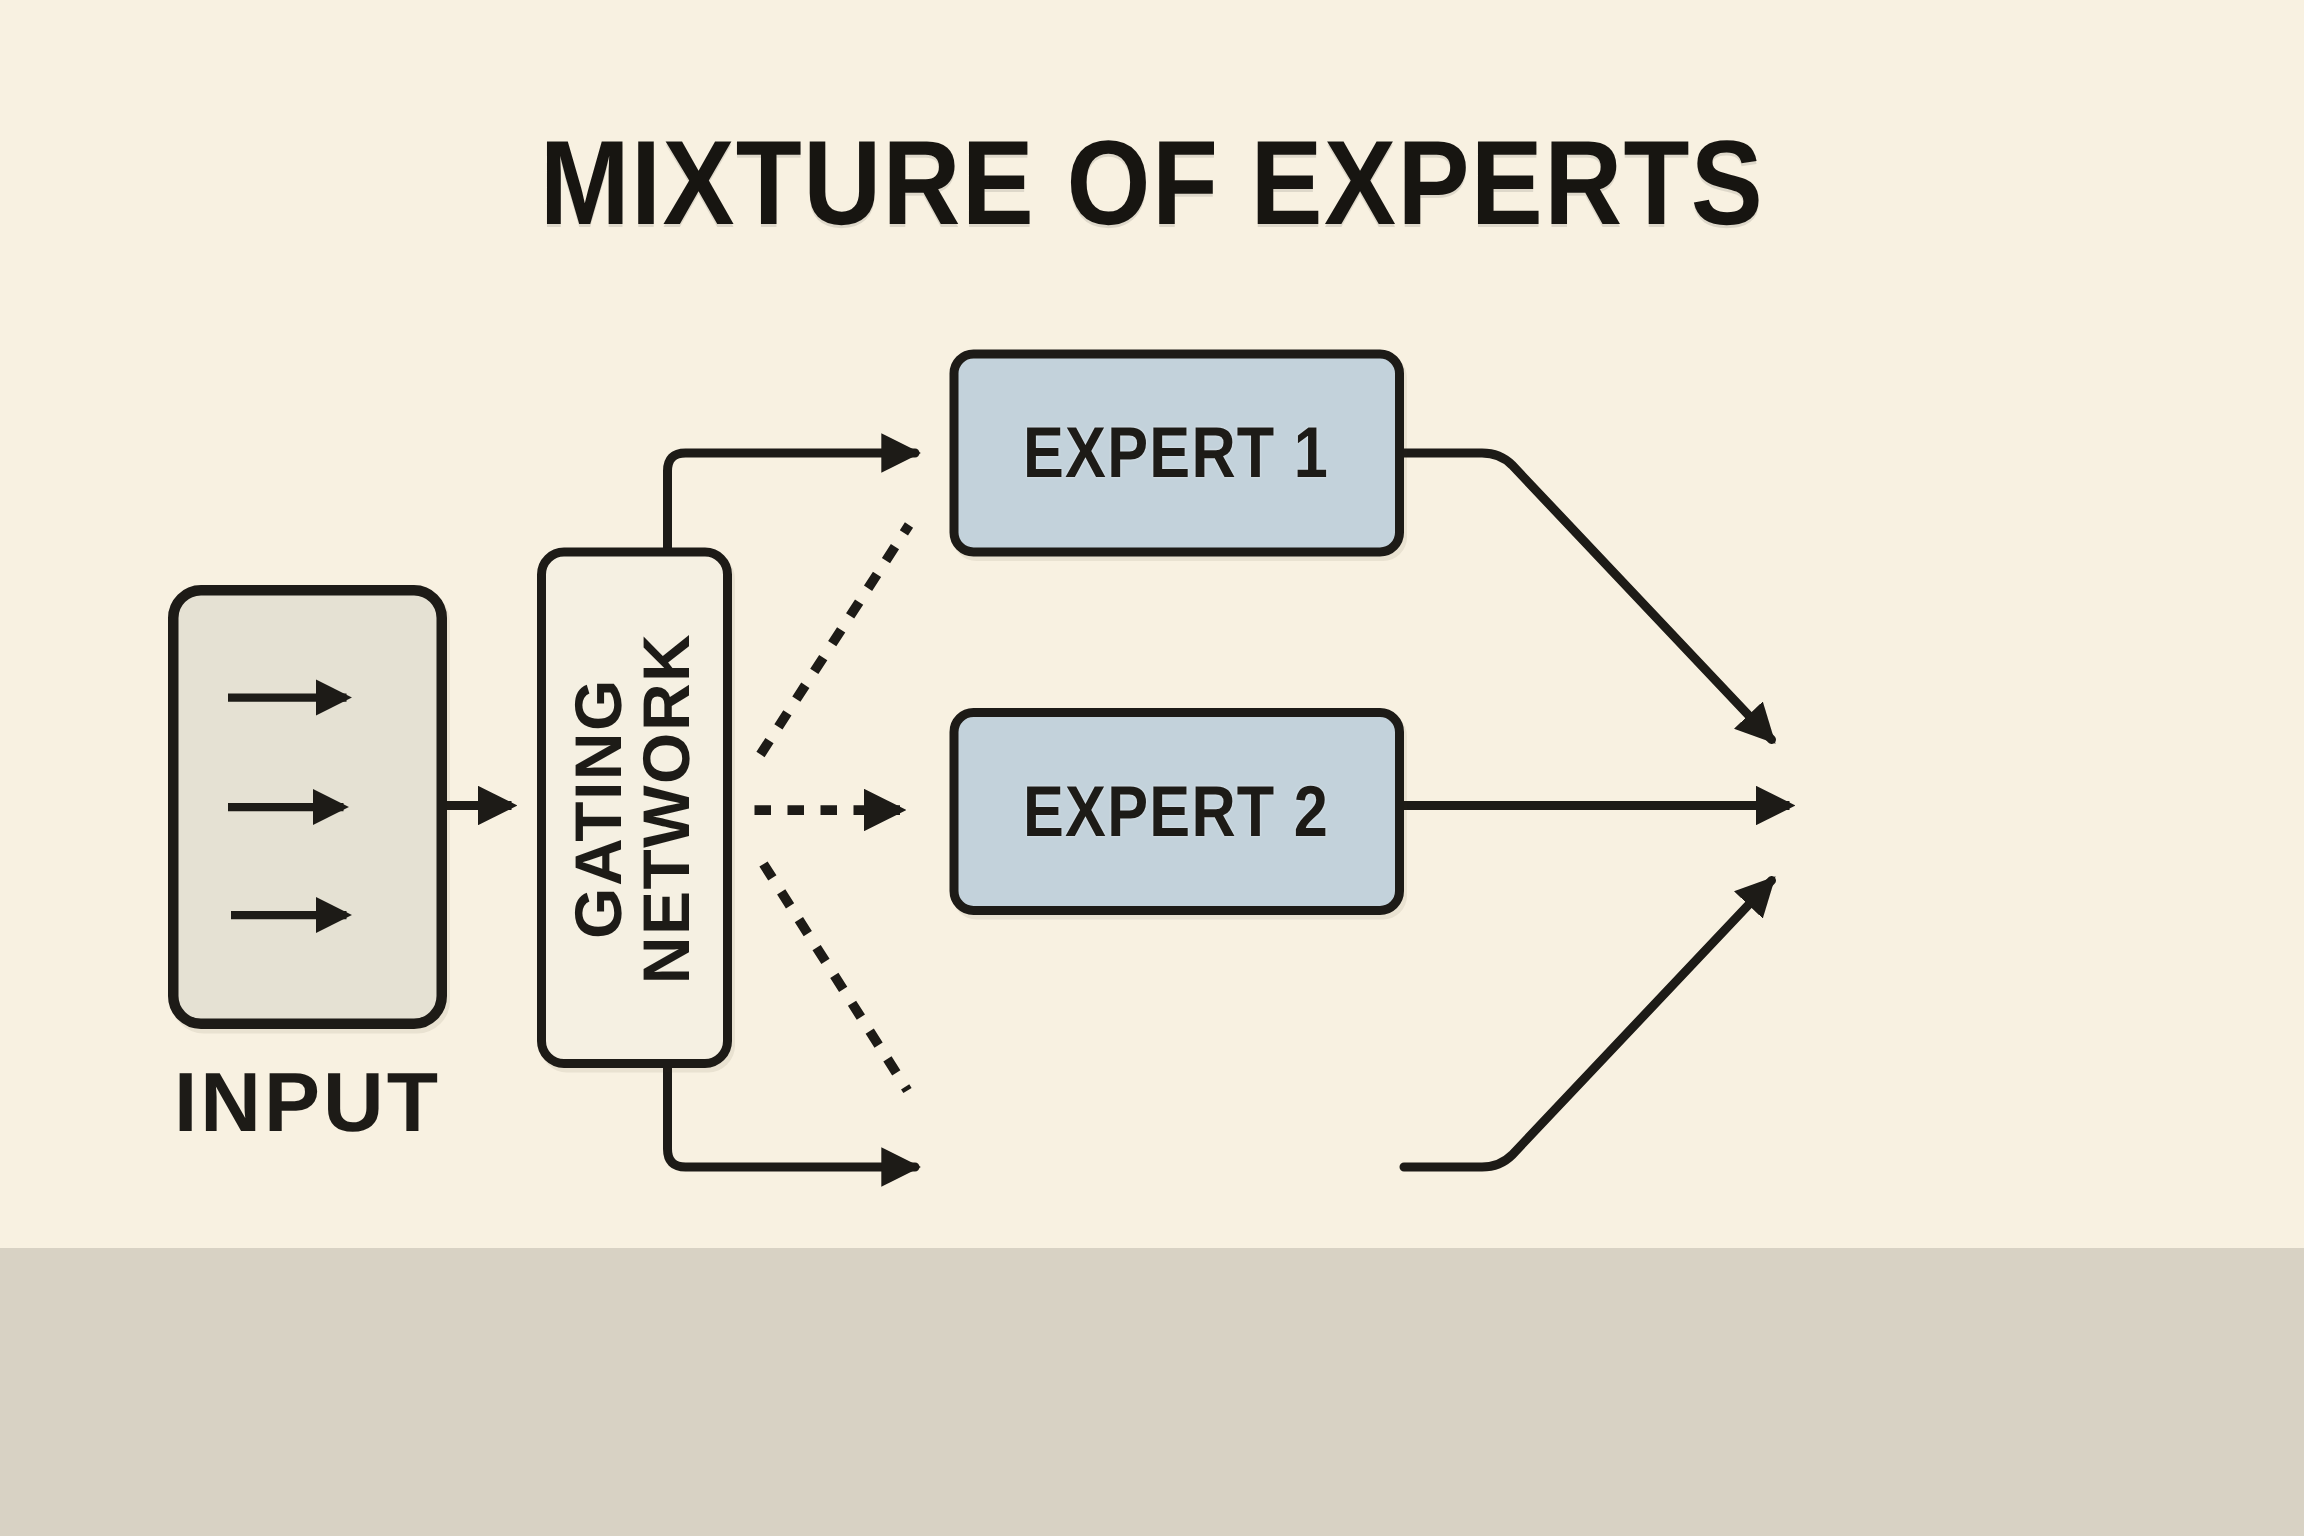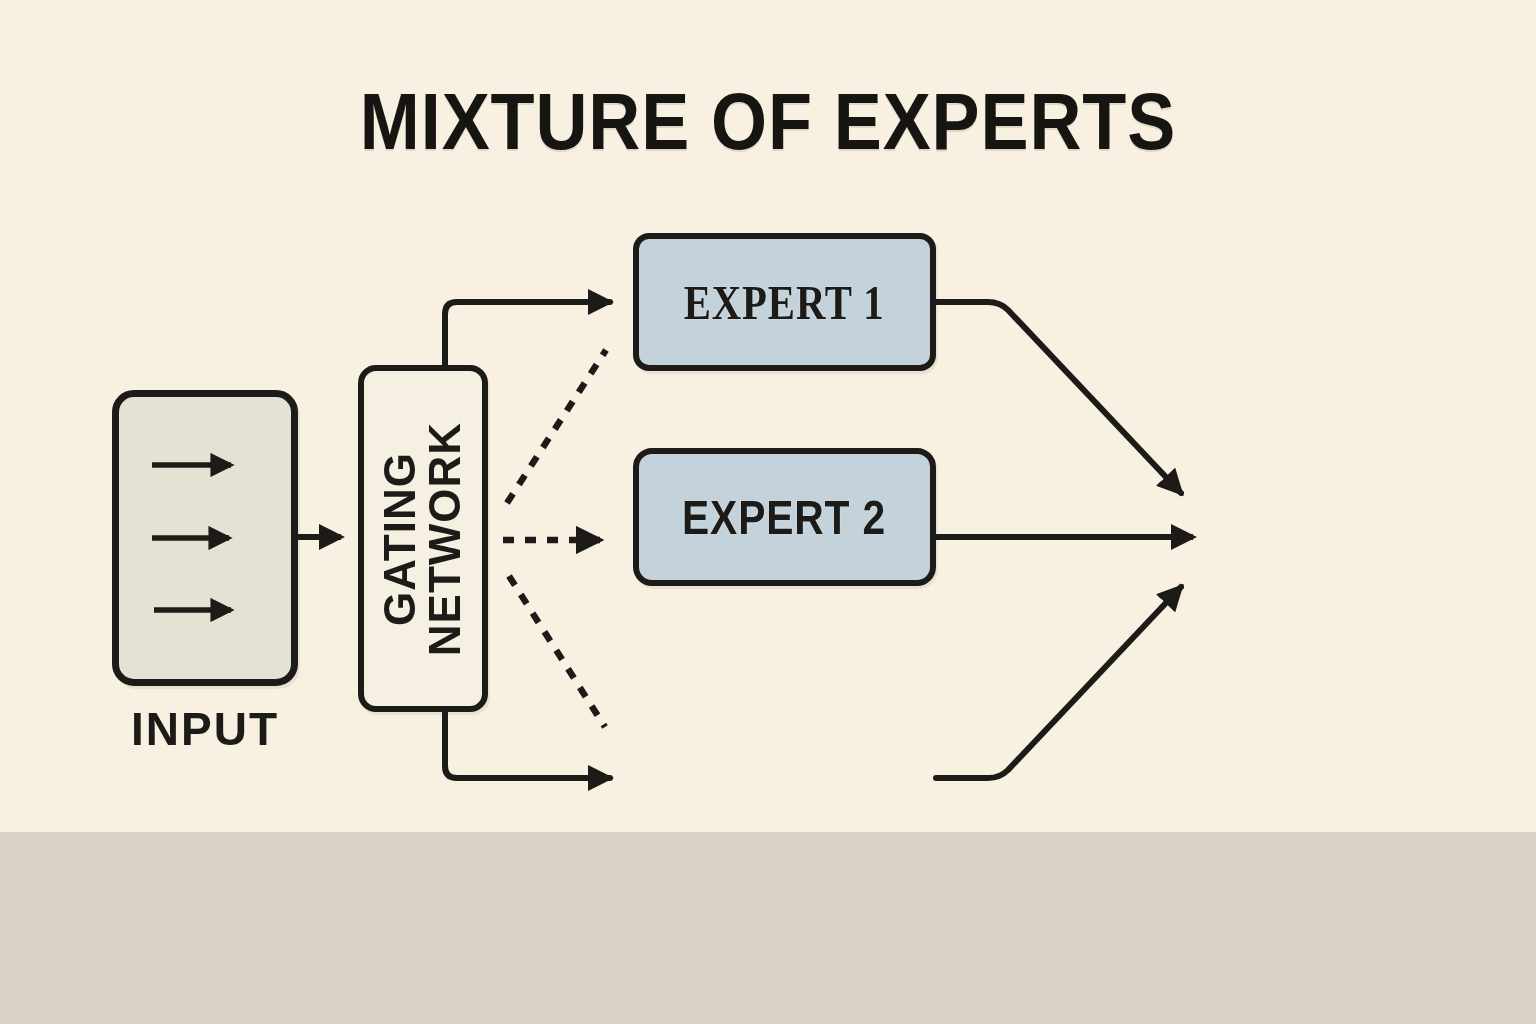--- a/index.html
+++ b/index.html
@@ -50,21 +50,21 @@
     width: 186px; height: 296px;
     border-width: 7px;
     border-radius: 22px;
     background: #e5e1d3;
   }
   .input-label {
     position: absolute;
     left: 102px; top: 702px;
     width: 206px;
     text-align: center;
-    font-size: 46px;
+    font-size: 56px;
     font-weight: bold;
     letter-spacing: 2px;
     color: #1d1b17;
   }
   .gating-box {
     left: 358px; top: 365px;
     width: 130px; height: 347px;
     border-radius: 18px;
     background: #f5f0e2;
   }
@@ -78,22 +78,22 @@
     letter-spacing: 1px;
     line-height: 1.02;
     white-space: nowrap;
   }
   .expert-box {
     left: 633px;
     width: 303px; height: 138px;
     border-radius: 16px;
     background: #c3d2db;
   }
-  .expert-1 { top: 233px; font-family: Liberation Serif, serif; }
-  .expert-2 { top: 448px; border-radius: 19px; }
+  .expert-1 { top: 233px; }
+  .expert-2 { top: 472px; }
   .expert-3 { top: 709px; }
   .expert-label {
     font-size: 48px;
     font-weight: bold;
     letter-spacing: 1px;
     transform: scaleX(0.85);
     white-space: nowrap;
     text-shadow: 0 0 2px rgba(255,255,255,0.55);
   }
   .output-circle {

